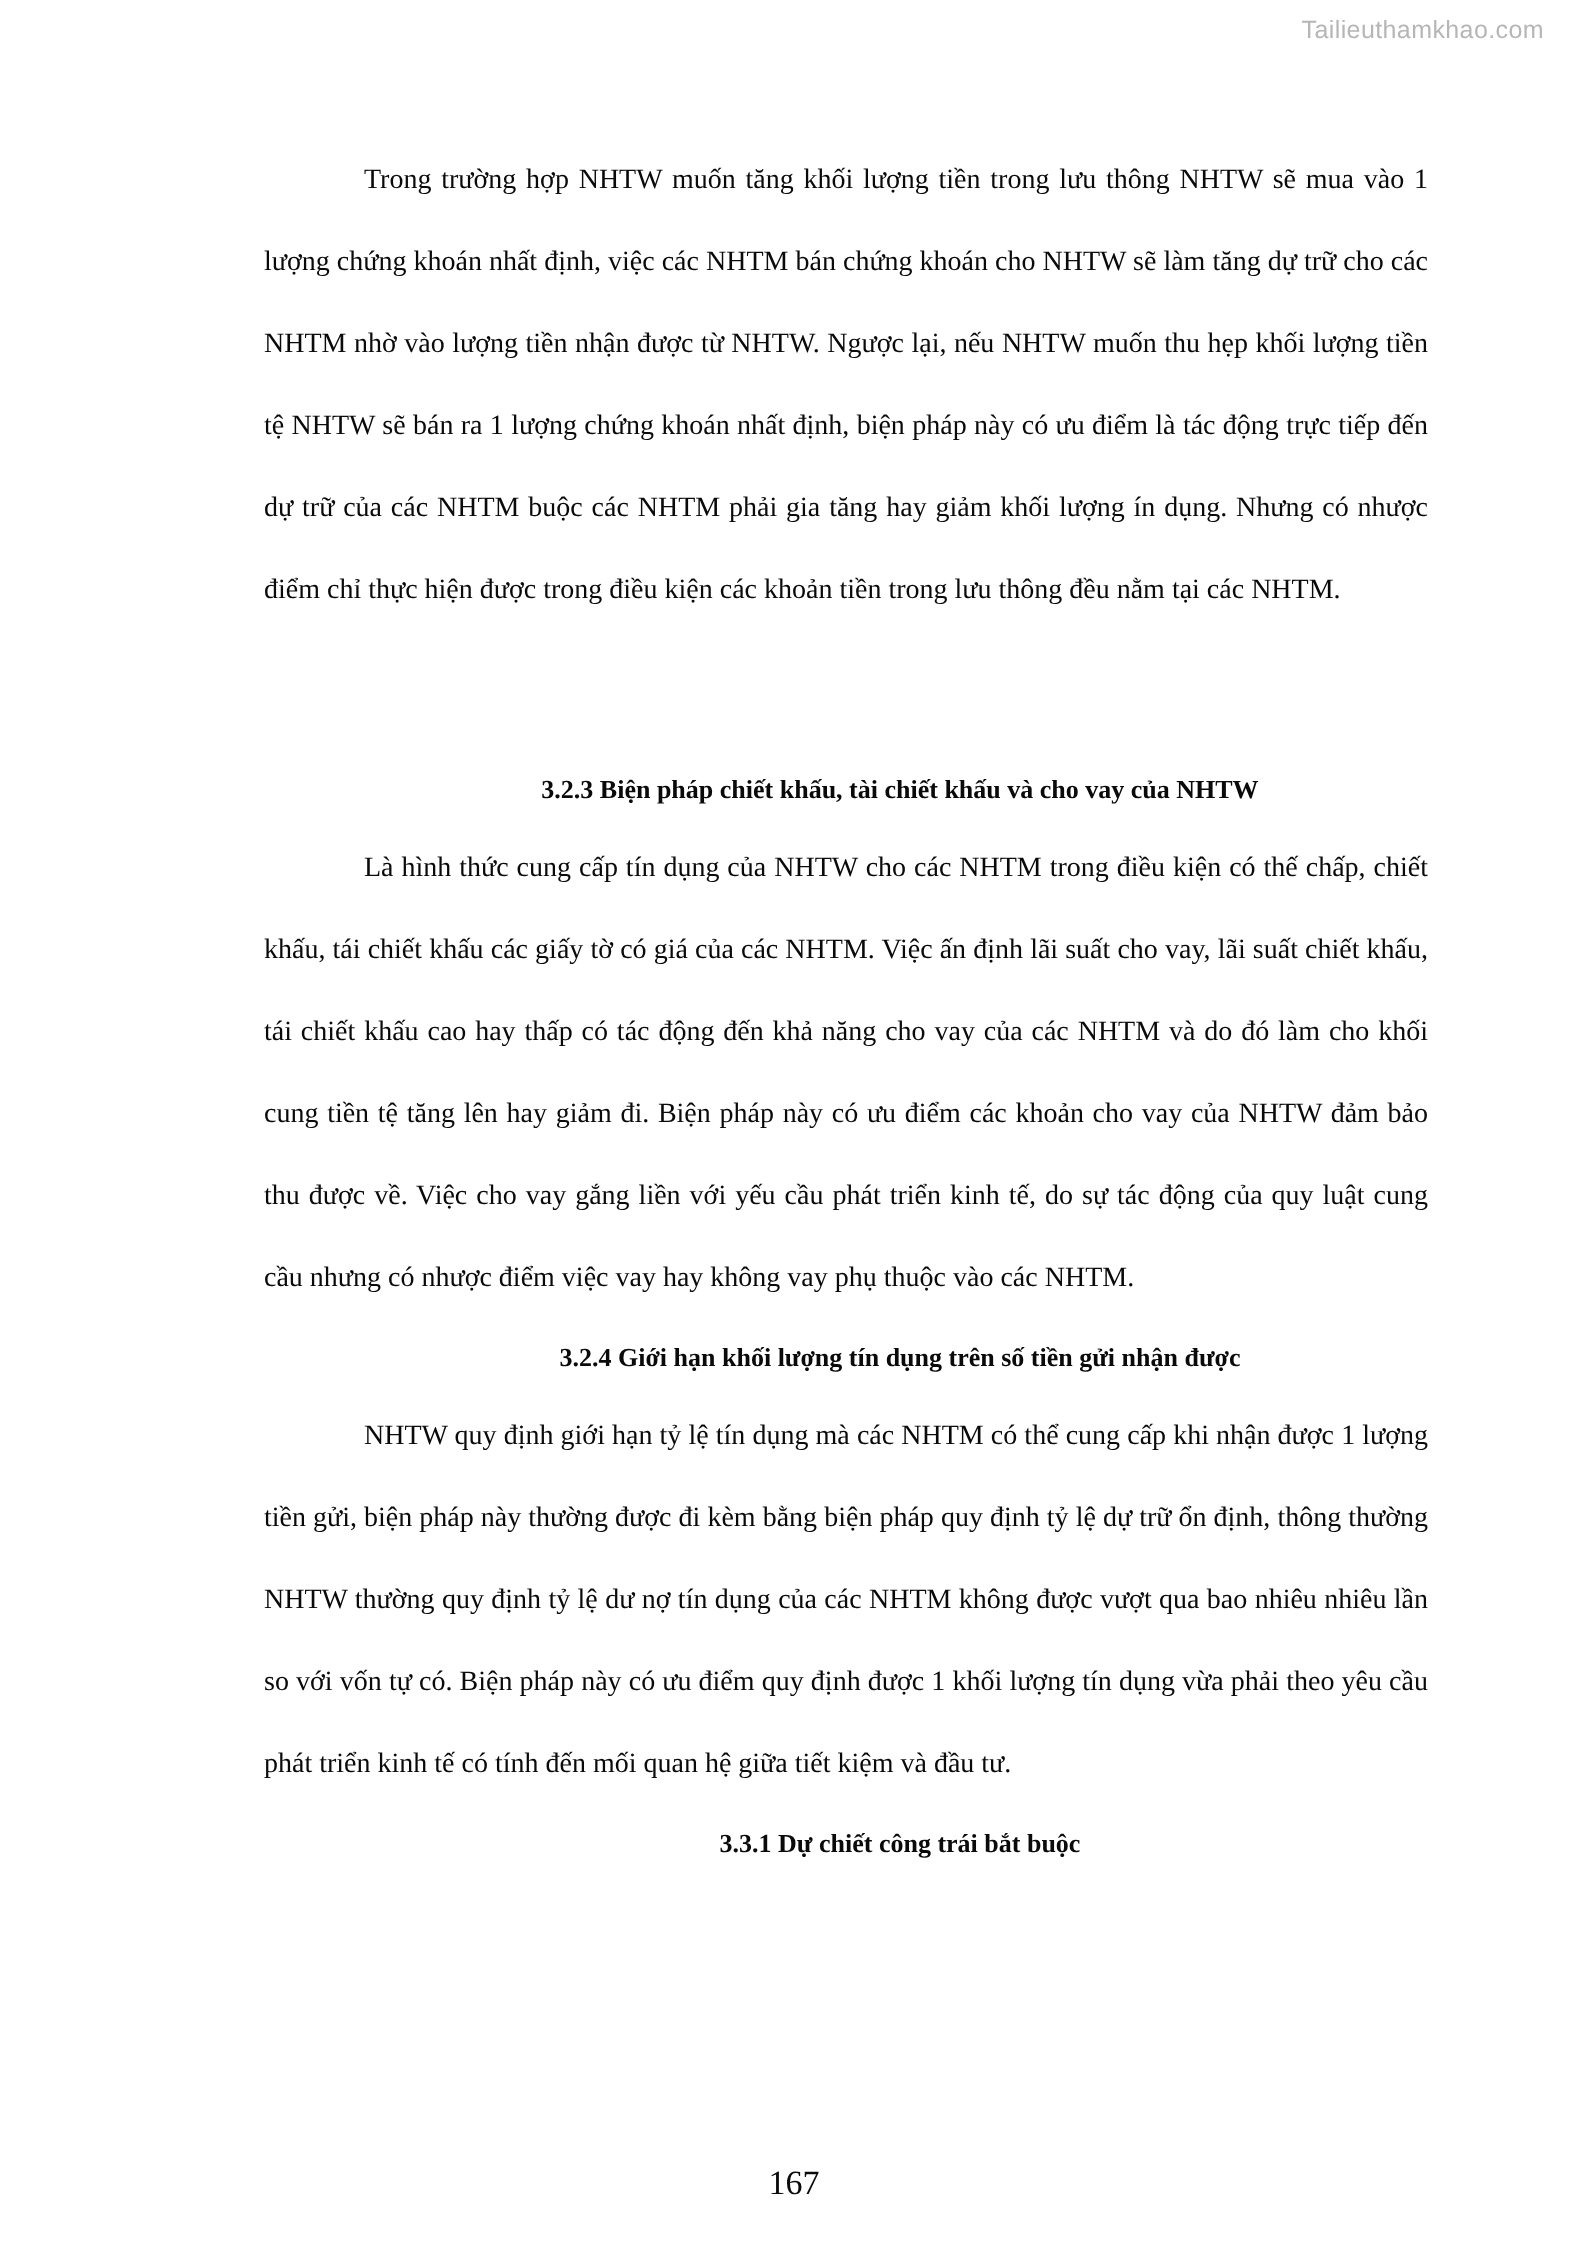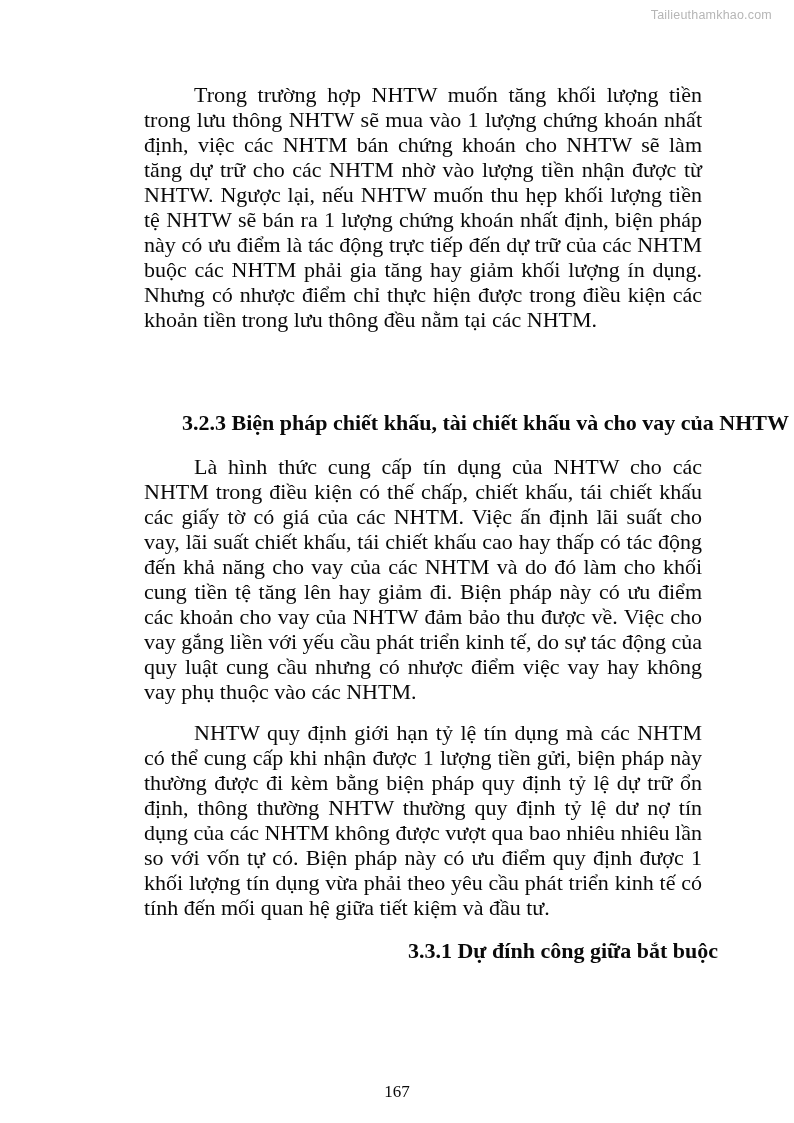--- a/index.html
+++ b/index.html
@@ -30,34 +30,34 @@
     user-select: none;
     white-space: nowrap;
   }
   .content {
     position: absolute;
     left: 128px;
     top: 66px;
     width: 590px;
   }
   p.body-para {
-    margin: 16px;
-    font-size: 22px;
-    line-height: 25px;
+    margin: 4px;
+    font-size: 14px;
+    line-height: 41px;
     text-align: justify;
     text-justify: inter-word;
     text-indent: 50px;
     hyphens: none;
   }
   h3.heading {
     margin: 0;
-    font-size: 22px;
+    font-size: 13px;
     line-height: 30.1px;
     font-weight: bold;
-    text-align: right;
+    text-align: center;
     white-space: nowrap;
   }
   h3.lvl3 { padding-left: 54px; }
   h3.lvl2 { padding-left: 42px; }
   .gap-large { height: 60px; }
   .pagenum {
     position: absolute;
     left: 0;
     right: 0;
     top: 1082px;
@@ -76,24 +76,25 @@
   <div class="content">
 
     <p class="body-para">Trong trường hợp NHTW muốn tăng khối lượng tiền trong lưu thông NHTW sẽ mua vào 1 lượng chứng khoán nhất định, việc các NHTM bán chứng khoán cho NHTW sẽ làm tăng dự trữ cho các NHTM nhờ vào lượng tiền nhận được từ NHTW. Ngược lại, nếu NHTW muốn thu hẹp khối lượng tiền tệ NHTW sẽ bán ra 1 lượng chứng khoán nhất định, biện pháp này có ưu điểm là tác động trực tiếp đến dự trữ của các NHTM buộc các NHTM phải gia tăng hay giảm khối lượng ín dụng. Nhưng có nhược điểm chỉ thực hiện được trong điều kiện các khoản tiền trong lưu thông đều nằm tại các NHTM.</p>
 
     <div class="gap-large"></div>
 
     <h3 class="heading lvl3">3.2.3 Biện pháp chiết khấu, tài chiết khấu và cho vay của NHTW</h3>
 
     <p class="body-para">Là hình thức cung cấp tín dụng của NHTW cho các NHTM trong điều kiện có thế chấp, chiết khấu, tái chiết khấu các giấy tờ có giá của các NHTM. Việc ấn định lãi suất cho vay, lãi suất chiết khấu, tái chiết khấu cao hay thấp có tác động đến khả năng cho vay của các NHTM và do đó làm cho khối cung tiền tệ tăng lên hay giảm đi. Biện pháp này có ưu điểm các khoản cho vay của NHTW đảm bảo thu được về. Việc cho vay gắng liền với yếu cầu phát triển kinh tế, do sự tác động của quy luật cung cầu nhưng có nhược điểm việc vay hay không vay phụ thuộc vào các NHTM.</p>
 
+    <h3 class="heading lvl3">3.2.4 Giới hạn khối lượng tín dụng trên số tiền gửi nhận được</h3>
 
     <p class="body-para">NHTW quy định giới hạn tỷ lệ tín dụng mà các NHTM có thể cung cấp khi nhận được 1 lượng tiền gửi, biện pháp này thường được đi kèm bằng biện pháp quy định tỷ lệ dự trữ ổn định, thông thường NHTW thường quy định tỷ lệ dư nợ tín dụng của các NHTM không được vượt qua bao nhiêu nhiêu lần so với vốn tự có. Biện pháp này có ưu điểm quy định được 1 khối lượng tín dụng vừa phải theo yêu cầu phát triển kinh tế có tính đến mối quan hệ giữa tiết kiệm và đầu tư.</p>
 
 
-    <h3 class="heading lvl3">3.3.1 Dự đính công giữa bắt buộc</h3>
+    <h3 class="heading lvl3">3.3.1 Dự chiết công trái bắt buộc</h3>
 
 
   </div>
 
   <div class="pagenum">167</div>
 
 </div>
 
 </body></html>

